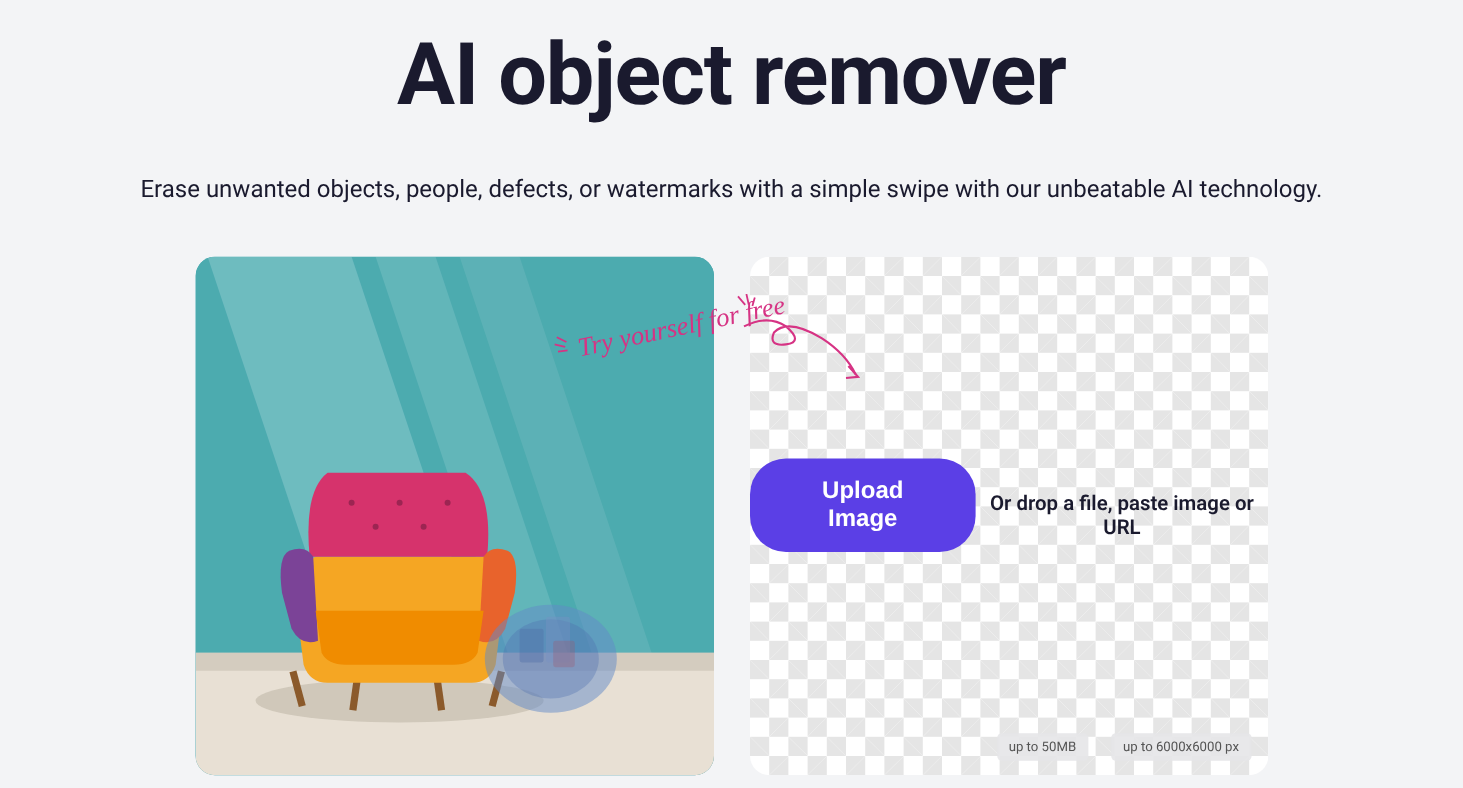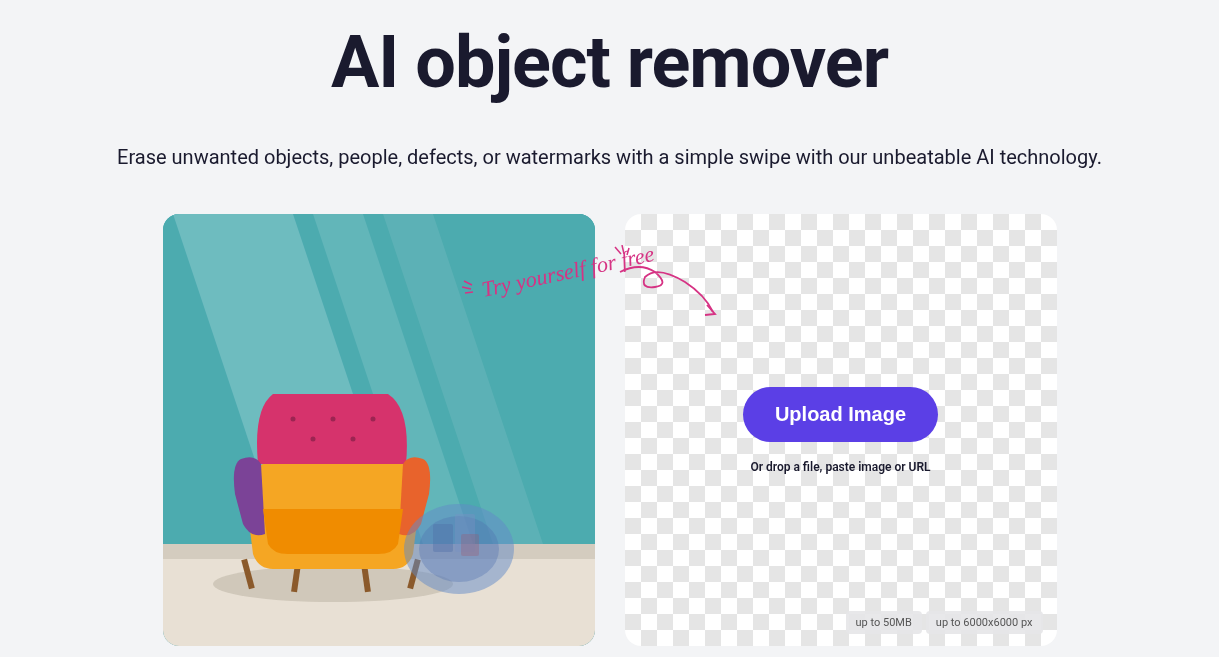--- a/index.html
+++ b/index.html
@@ -59,21 +59,21 @@
       height: 100%;
       display: block;
     }
     
     .upload-zone {
       width: 432px;
       height: 432px;
       border-radius: 16px;
       position: relative;
       display: flex;
-      flex-direction: column;
+      flex-direction: row;
       align-items: center;
       justify-content: center;
       background-color: #fff;
       background-image: 
         linear-gradient(45deg, #e5e5e5 25%, transparent 25%),
         linear-gradient(-45deg, #e5e5e5 25%, transparent 25%),
         linear-gradient(45deg, transparent 75%, #e5e5e5 75%),
         linear-gradient(-45deg, transparent 75%, #e5e5e5 75%);
       background-size: 32px 32px;
       background-position: 0 0, 0 16px, 16px -16px, -16px 0px;
@@ -86,31 +86,31 @@
       border: none;
       padding: 16px 32px;
       font-size: 20px;
       font-weight: 600;
       border-radius: 30px;
       cursor: pointer;
       margin-bottom: 18px;
     }
     
     .drop-text {
-      font-size: 12px;
+      font-size: 17px;
       color: #1a1a2e;
       font-weight: 600;
     }
     
     .limits {
       position: absolute;
       bottom: 12px;
       right: 14px;
       display: flex;
-      gap: 4px;
+      gap: 19px;
     }
     
     .limit-badge {
       background-color: rgba(230, 230, 232, 0.92);
       color: #555;
       font-size: 11px;
       padding: 5px 10px;
       border-radius: 4px;
     }
     

